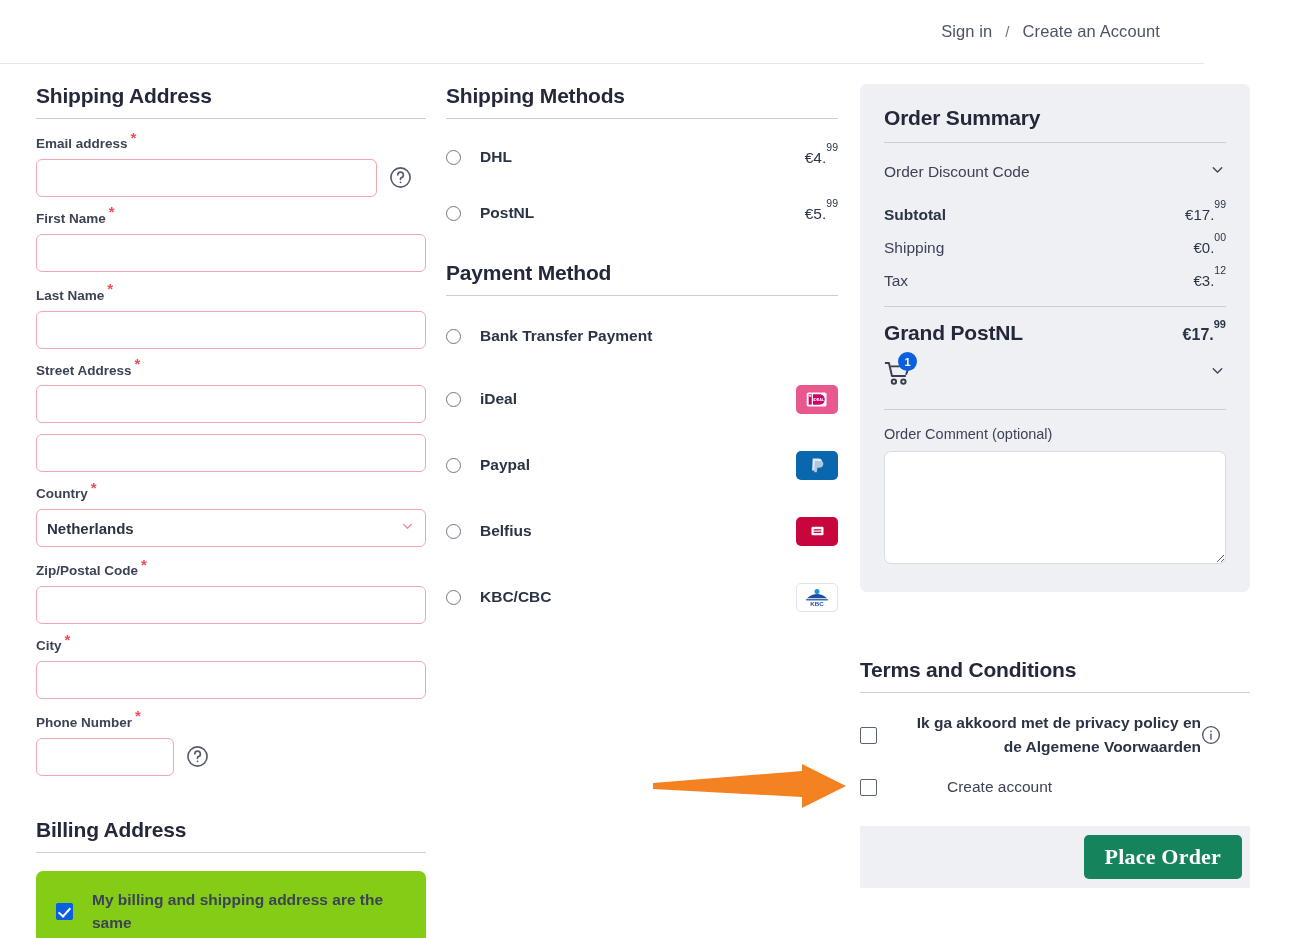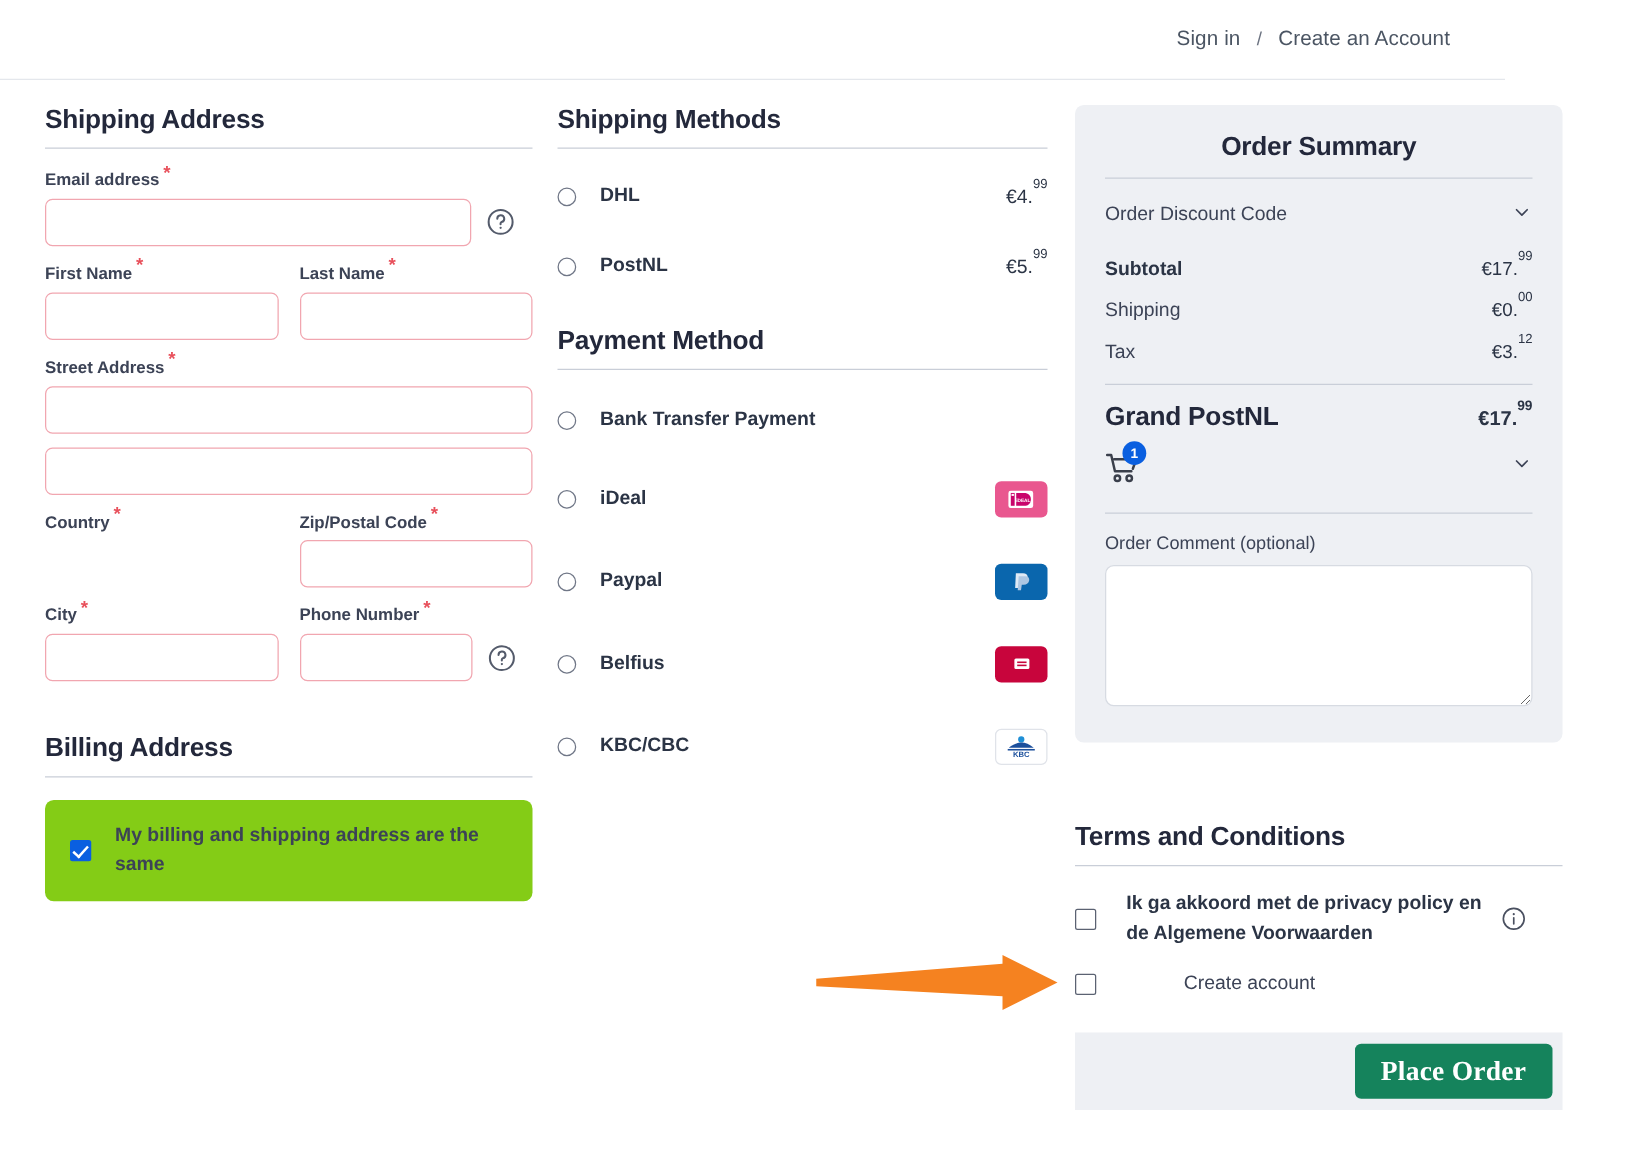--- a/index.html
+++ b/index.html
@@ -98,20 +98,21 @@
     background: #ffffff;
     font-family: "Liberation Sans", sans-serif;
     font-size: 14px;
     color: #2b3445;
     padding: 0 10px;
     outline: none;
   }
   .row2 {
     display: flex;
     gap: 17px;
+    flex-direction: column;
   }
   .row2 > div { flex: 1; }
   .fieldgroup { margin-bottom: 15px; }
 
   .inp-with-help {
     display: flex;
     align-items: center;
     gap: 12px;
   }
   .inp-with-help .inp { width: 341px; }
@@ -239,21 +240,20 @@
     border-radius: 7px;
     padding: 22px 24px 24px 24px;
     width: 390px;
   }
   .panel-title {
     font-size: 21px;
     font-weight: 600;
     color: #23283b;
     margin: 0 0 12px 0;
     letter-spacing: -.2px;
-    text-align: center;
   }
   .panel-rule {
     border: 0;
     border-top: 1px solid #c9ced8;
     margin: 0 0 18px 0;
   }
   .discount-row {
     display: flex;
     align-items: center;
     justify-content: space-between;
@@ -362,20 +362,21 @@
     cursor: pointer;
     margin-right: 24px;
   }
   .terms-text-strong {
     font-size: 15.5px;
     font-weight: 700;
     color: #2b3445;
     line-height: 1.55;
     flex: 1;
     max-width: 300px;
+    text-align: right;
   }
   .terms-text-plain {
     font-size: 15.5px;
     color: #3c4356;
     flex: 1;
     margin-left: 46px;
   }
   .info-icon { width: 20px; height: 20px; flex: 0 0 20px; cursor: pointer; }
 
   
@@ -464,20 +465,30 @@
       </label>
       <input class="inp" type="text" style="margin-bottom: 11px;" value="">
       <input class="inp" type="text" value="" style="">
     </div>
 
     <div class="fieldgroup row2">
       <div>
         <label class="field-label">
           <span>Country</span><span class="req">*</span>
         </label>
+        <div class="select-wrap">
+          <select>
+            <option>Netherlands</option>
+          </select>
+          <span class="chev">
+            <svg viewBox="0 0 20 20" width="15" height="15" fill="none" stroke="#e8909c" stroke-width="1.8" stroke-linecap="round" stroke-linejoin="round">
+              <path d="M5 8l5 5 5-5"></path>
+            </svg>
+          </span>
+        </div>
       </div>
       <div>
         <label class="field-label">
           <span>Zip/Postal Code</span><span class="req">*</span>
         </label>
         <input class="inp" type="text" value="" style="">
       </div>
     </div>
 
     <div class="fieldgroup row2">

